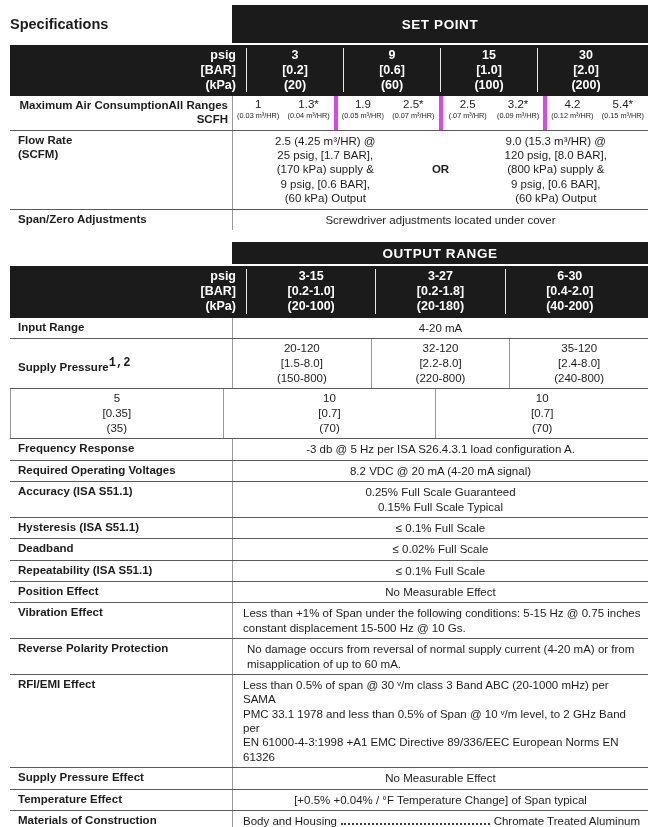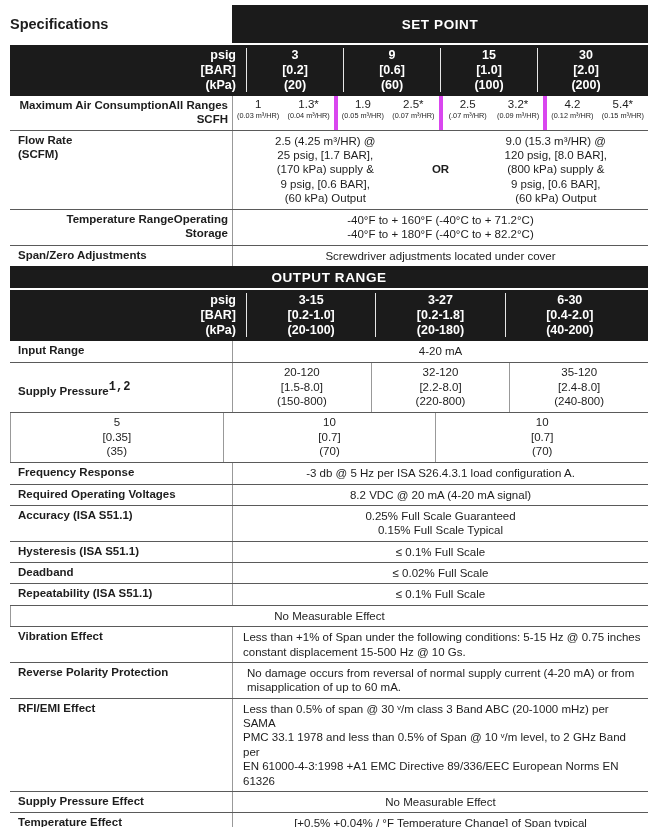--- a/index.html
+++ b/index.html
@@ -5,21 +5,21 @@
   html,body{margin:0;padding:0;}
   body{width:654px;height:827px;overflow:hidden;background:#fff;color:#1d1d1d;
        font-family:"Liberation Sans",sans-serif;}
   .page{padding:5px 6px 0 10px;box-sizing:border-box;}
 
   
   .toprow{display:flex;height:38px;}
   .spec-title{width:222px;font-size:14.5px;font-weight:bold;display:flex;align-items:center;}
   .hbar{flex:1;background:#1b1b1b;color:#fff;font-weight:bold;font-size:13.5px;
         display:flex;align-items:center;justify-content:center;letter-spacing:.6px;}
-  .toprow2{display:flex;height:22px;margin-top:0;flex-direction:column;}
+  .toprow2{display:flex;height:22px;margin-top:12px;}
   .spacer{width:222px;}
 
   
   .band{display:flex;background:#1b1b1b;color:#fff;font-weight:bold;margin-top:2px;padding:3px 14px 4px;}
   .ulabel{width:222px;box-sizing:border-box;text-align:right;padding-right:10px;
           font-size:12.5px;line-height:1.18;white-space:pre-line;}
   .bcol{flex:1;text-align:center;font-size:12.5px;line-height:1.18;white-space:pre-line;
         border-left:1px solid #e6e6e6;}
 
   
@@ -150,29 +150,20 @@
 (60 kPa) Output</div>
       <div class="foror">OR</div>
       <div class="fhalf">9.0 (15.3 m³/HR) @
 120 psig, [8.0 BAR],
 (800 kPa) supply &amp;
 9 psig, [0.6 BAR],
 (60 kPa) Output</div>
     </div>
   </div>
 
-  <div class="row bt">
-    <div class="lcell lsplit">
-      <span>Temperature Range</span>
-      <span class="sub">Operating
-Storage</span>
-    </div>
-    <div class="vcell c">-40°F to + 160°F  (-40°C to + 71.2°C)
--40°F to + 180°F  (-40°C to + 82.2°C)</div>
-  </div>
 
   <div class="row bt">
     <div class="lcell">Span/Zero Adjustments</div>
     <div class="vcell c">Screwdriver adjustments located under cover</div>
   </div>
 
   <div class="toprow2">
     <div class="spacer"></div>
     <div class="hbar">OUTPUT RANGE</div>
   </div>
@@ -253,20 +244,21 @@
     <div class="lcell">Deadband</div>
     <div class="vcell c">≤ 0.02% Full Scale</div>
   </div>
 
   <div class="row bt">
     <div class="lcell">Repeatability (ISA S51.1)</div>
     <div class="vcell c">≤ 0.1% Full Scale</div>
   </div>
 
   <div class="row bt">
+    <div class="lcell">Position Effect</div>
     <div class="vcell c">No Measurable Effect</div>
   </div>
 
   <div class="row bt">
     <div class="lcell">Vibration Effect</div>
     <div class="vcell pl8">Less than +1% of Span under the following conditions: 5-15 Hz @ 0.75 inches
 constant displacement 15-500 Hz @ 10 Gs.</div>
   </div>
 
   <div class="row bt">

